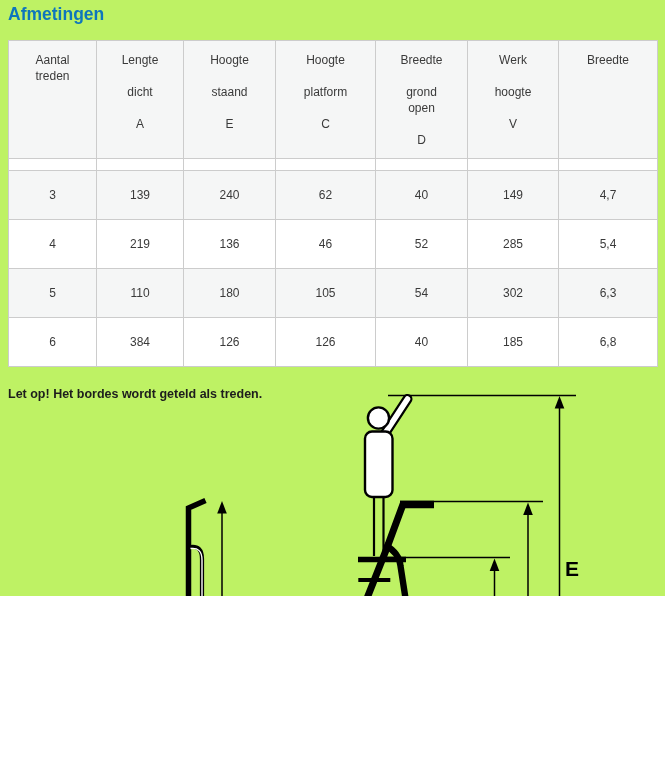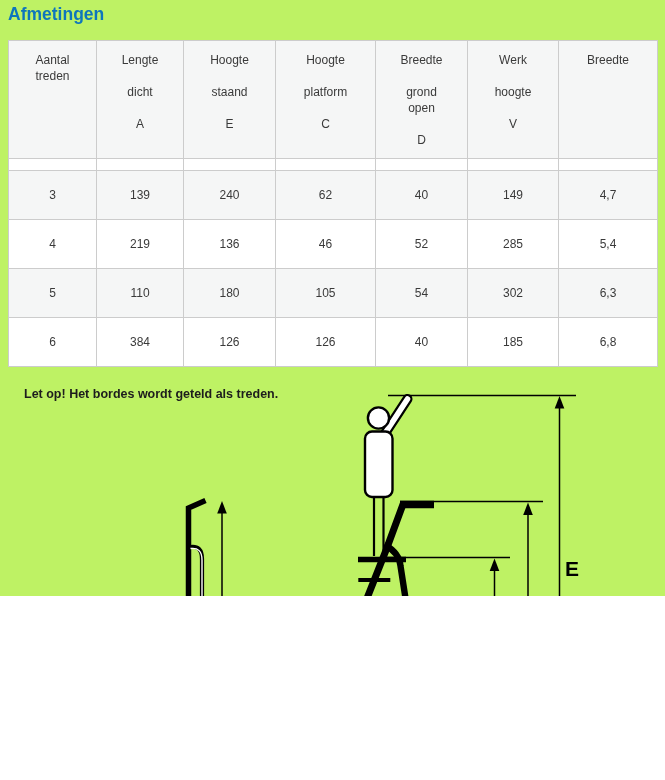--- a/index.html
+++ b/index.html
@@ -38,21 +38,21 @@
     vertical-align:top;
     padding-top:11px;
     padding-bottom:10px;
   }
   .hl{height:16px;line-height:16px;}
   tr.spacer-row td{height:11px;background:#ffffff;}
   tr.data-row td{height:48px;background:#ffffff;}
   tr.data-row.alt td{background:var(--c-alt,#f5f6f6);}
   
   #note{
-    position:absolute;left:24px;top:387px;
+    position:absolute;left:8px;top:387px;
     font-size:12.5px;font-weight:bold;color:#1d1d1d;
   }
   
   #diagram{
     position:absolute;left:0;top:390px;
     width:665px;height:390px;
   }
   #diagram text{
     font-family:"Liberation Sans","DejaVu Sans",sans-serif;
     font-weight:bold;font-size:21px;fill:#000000;

